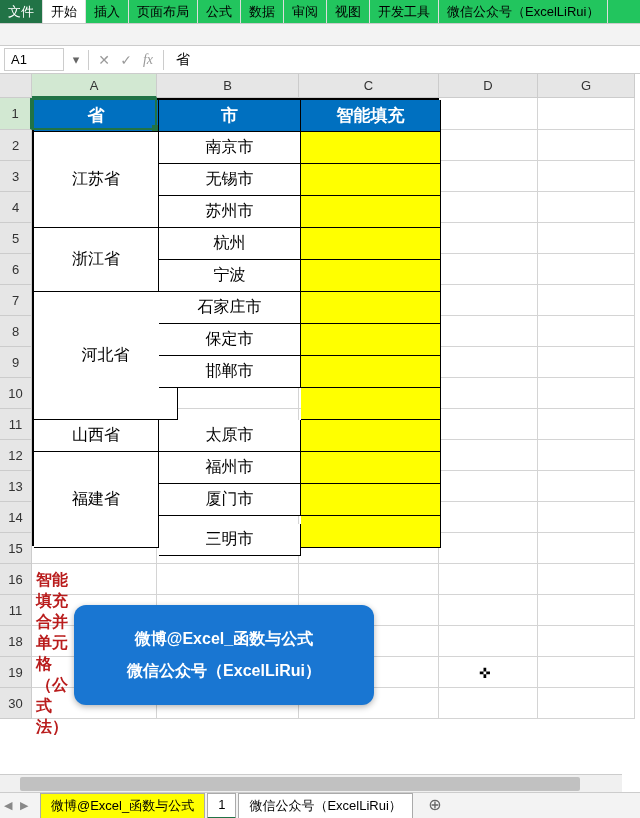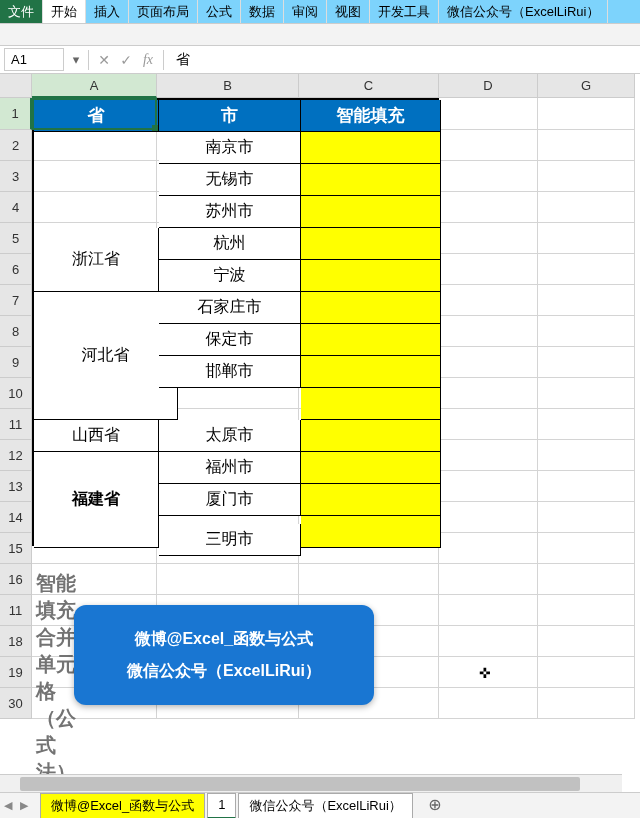--- a/index.html
+++ b/index.html
@@ -1,17 +1,17 @@
 <!DOCTYPE html>
 <html><head>
 <meta charset="utf-8">
 <style>
 * { box-sizing: border-box; margin: 0; padding: 0; }
 body { font-family: "Microsoft YaHei", Arial, sans-serif; font-size: 13px; background: #fff; width: 640px; height: 818px; overflow: hidden; position: relative; }
-.ribbon-tabs { display: flex; background: #7dd3fc; border-bottom: 1px solid #ccc; height: 24px; }
+.ribbon-tabs { display: flex; background: #22c55e; border-bottom: 1px solid #ccc; height: 24px; }
 .ribbon-tab { padding: 3px 8px; font-size: 13px; cursor: pointer; border-right: 1px solid #ddd; }
 .ribbon-tab.file { background: #217346; color: #fff; }
 .ribbon-tab.active { background: #fff; }
 .ribbon-spacer { height: 22px; background: #f3f3f3; border-bottom: 1px solid #ccc; }
 .formula-bar { display: flex; align-items: center; height: 28px; border-bottom: 1px solid #ccc; background: #fff; }
 .name-box { width: 60px; padding: 3px 6px; border: 1px solid #ccc; margin: 2px 4px; background: #fff; font-size: 13px; }
 .fb-dd { width: 16px; text-align: center; color: #666; }
 .fb-divider { width: 1px; height: 20px; background: #ccc; margin: 0 4px; }
 .fb-btn { width: 22px; text-align: center; color: #999; font-size: 14px; cursor: pointer; }
 .fb-fx { font-style: italic; font-family: serif; }
@@ -25,21 +25,21 @@
 .row-header { width: 32px; background: #e6e6e6; border-right: 1px solid #ccc; border-bottom: 1px solid #ccc; text-align: center; font-size: 13px; color: #333; display: flex; align-items: center; justify-content: center; }
 .row-header.selected { background: #d2e8d2; border-right: 2px solid #217346; }
 .cells { position: absolute; left: 32px; top: 24px; }
 .gcell { position: absolute; border-right: 1px solid #d4d4d4; border-bottom: 1px solid #d4d4d4; padding: 2px 4px; display: flex; align-items: center; justify-content: center; font-size: 15px; }
 .data-table { position: absolute; border: 2px solid #000; }
 .th-cell { background: #0070c0; color: #fff; font-weight: bold; font-size: 17px; text-align: center; border-right: 1px solid #000; border-bottom: 1px solid #000; display: flex; align-items: center; justify-content: center; }
 .td-cell { background: #fff; font-size: 16px; text-align: center; border-right: 1px solid #000; border-bottom: 1px solid #000; display: flex; align-items: center; justify-content: center; }
 .td-yellow { background: #ffff00; }
 .active-cell-border { position: absolute; border: 2px solid #217346; pointer-events: none; z-index: 10; }
 .active-cell-handle { position: absolute; width: 6px; height: 6px; background: #217346; right: -3px; bottom: -3px; }
-.note-text { color: #737373; font-weight: bold; font-size: 20px; position: absolute; }
+.note-text { color: #b91c1c; font-weight: bold; font-size: 16px; position: absolute; }
 .promo-box { position: absolute; background: #1976d2; color: #fff; border-radius: 12px; padding: 18px 24px; text-align: center; font-weight: bold; font-size: 16px; line-height: 2; box-shadow: 0 2px 6px rgba(0,0,0,0.3); }
 .sheet-tabs-bar { position: absolute; bottom: 0; left: 0; right: 0; height: 26px; background: #f3f3f3; border-top: 1px solid #ccc; display: flex; align-items: center; padding-left: 40px; }
 .nav-arrows { position: absolute; left: 4px; display: flex; gap: 2px; }
 .nav-arrow { width: 14px; color: #888; cursor: pointer; font-size: 11px; }
 .sheet-tab { padding: 3px 10px; font-size: 13px; border: 1px solid #aaa; background: #fff; margin-right: 2px; cursor: pointer; }
 .sheet-tab.yellow { background: #ffff00; }
 .sheet-tab.active { border-bottom: 2px solid #217346; }
 .new-sheet { width: 24px; height: 24px; border-radius: 50%; text-align: center; line-height: 22px; color: #666; margin-left: 8px; cursor: pointer; font-size: 16px; }
 .h-scrollbar { position: absolute; bottom: 26px; left: 0; right: 18px; height: 18px; background: #f0f0f0; border-top: 1px solid #ccc; }
 .h-thumb { position: absolute; left: 20px; width: 560px; height: 14px; top: 2px; background: #c1c1c1; border-radius: 2px; }
@@ -202,20 +202,21 @@
       <div class="gcell" style="left: 506px; top: 559px; width: 97px; height: 31px;"></div>
       <div class="gcell" style="left: 0px; top: 590px; width: 125px; height: 31px;"></div>
       <div class="gcell" style="left: 125px; top: 590px; width: 142px; height: 31px;"></div>
       <div class="gcell" style="left: 267px; top: 590px; width: 140px; height: 31px;"></div>
       <div class="gcell" style="left: 407px; top: 590px; width: 99px; height: 31px;"></div>
       <div class="gcell" style="left: 506px; top: 590px; width: 97px; height: 31px;"></div>
       <div class="data-table" style="left: 0px; top: 0px; width: 407px; height: 448px;">
         <div class="th-cell" style="position: absolute; left: 0px; top: 0px; width: 125px; height: 32px;">省</div>
         <div class="th-cell" style="position: absolute; left: 125px; top: 0px; width: 142px; height: 32px;">市</div>
         <div class="th-cell" style="position: absolute; left: 267px; top: 0px; width: 140px; height: 32px;">智能填充</div>
+        <div class="td-cell" style="position: absolute; left: 0px; top: 32px; width: 125px; height: 96px;">江苏省</div>
         <div class="td-cell" style="position: absolute; left: 125px; top: 32px; width: 142px; height: 32px;">南京市</div>
         <div class="td-cell td-yellow" style="position: absolute; left: 267px; top: 32px; width: 140px; height: 32px;"></div>
         <div class="td-cell" style="position: absolute; left: 125px; top: 64px; width: 142px; height: 32px;">无锡市</div>
         <div class="td-cell td-yellow" style="position: absolute; left: 267px; top: 64px; width: 140px; height: 32px;"></div>
         <div class="td-cell" style="position: absolute; left: 125px; top: 96px; width: 142px; height: 32px;">苏州市</div>
         <div class="td-cell td-yellow" style="position: absolute; left: 267px; top: 96px; width: 140px; height: 32px;"></div>
         <div class="td-cell" style="position: absolute; left: 0px; top: 128px; width: 125px; height: 64px;">浙江省</div>
         <div class="td-cell" style="position: absolute; left: 125px; top: 128px; width: 142px; height: 32px;">杭州</div>
         <div class="td-cell td-yellow" style="position: absolute; left: 267px; top: 128px; width: 140px; height: 32px;"></div>
         <div class="td-cell" style="position: absolute; left: 125px; top: 160px; width: 142px; height: 32px;">宁波</div>
@@ -224,21 +225,21 @@
         <div class="td-cell" style="position: absolute; left: 125px; top: 192px; width: 142px; height: 32px;">石家庄市</div>
         <div class="td-cell td-yellow" style="position: absolute; left: 267px; top: 192px; width: 140px; height: 32px;"></div>
         <div class="td-cell" style="position: absolute; left: 125px; top: 224px; width: 142px; height: 32px;">保定市</div>
         <div class="td-cell td-yellow" style="position: absolute; left: 267px; top: 224px; width: 140px; height: 32px;"></div>
         <div class="td-cell" style="position: absolute; left: 125px; top: 256px; width: 142px; height: 32px;">邯郸市</div>
         <div class="td-cell td-yellow" style="position: absolute; left: 267px; top: 256px; width: 140px; height: 32px;"></div>
         <div class="td-cell td-yellow" style="position: absolute; left: 267px; top: 288px; width: 140px; height: 32px;"></div>
         <div class="td-cell" style="position: absolute; left: 0px; top: 320px; width: 125px; height: 32px;">山西省</div>
         <div class="td-cell" style="position: absolute; left: 125px; top: 320px; width: 142px; height: 32px;">太原市</div>
         <div class="td-cell td-yellow" style="position: absolute; left: 267px; top: 320px; width: 140px; height: 32px;"></div>
-        <div class="td-cell" style="position: absolute; left: 0px; top: 352px; width: 125px; height: 96px; font-weight: bold;">福建省</div>
+        <div class="td-cell" style="position: absolute; left: 0px; top: 352px; width: 125px; height: 96px;">福建省</div>
         <div class="td-cell" style="position: absolute; left: 125px; top: 352px; width: 142px; height: 32px;">福州市</div>
         <div class="td-cell td-yellow" style="position: absolute; left: 267px; top: 352px; width: 140px; height: 32px;"></div>
         <div class="td-cell" style="position: absolute; left: 125px; top: 384px; width: 142px; height: 32px;">厦门市</div>
         <div class="td-cell td-yellow" style="position: absolute; left: 267px; top: 384px; width: 140px; height: 32px;"></div>
         <div class="td-cell" style="position: absolute; left: 125px; top: 424px; width: 142px; height: 32px;">三明市</div>
         <div class="td-cell td-yellow" style="position: absolute; left: 267px; top: 416px; width: 140px; height: 32px;"></div>
       </div>
       <div class="active-cell-border" style="left: 0px; top: 0px; width: 125px; height: 32px;">
         <div class="active-cell-handle"></div>
       </div>

